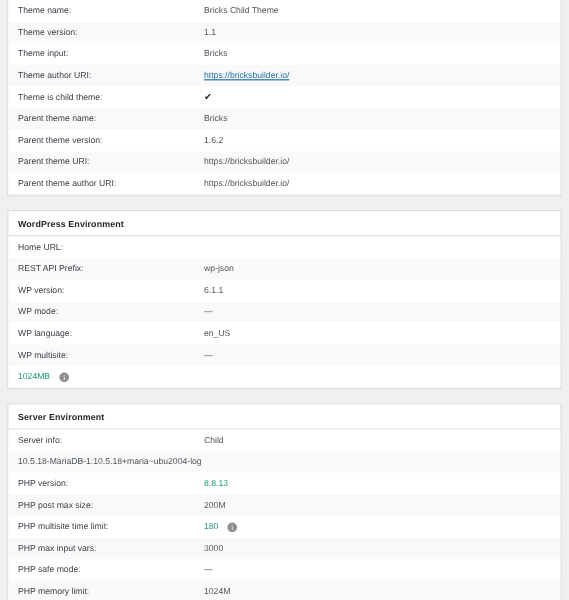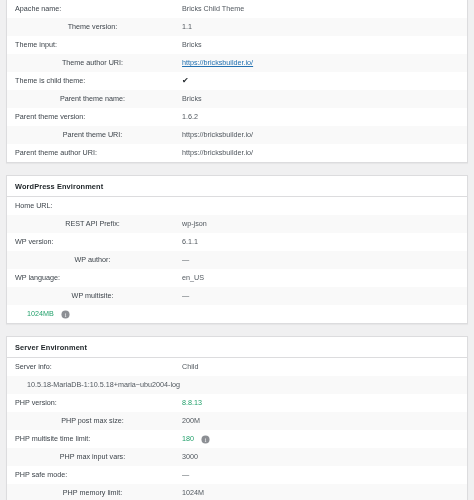--- a/index.html
+++ b/index.html
@@ -37,40 +37,39 @@
   }
   .rows { display: block; }
   .row {
     display: flex;
     align-items: center;
     min-height: 18px;
     padding: 0 8px;
     box-sizing: border-box;
     background: #ffffff;
   }
-  .row.alt { background: #f9f9f9; text-align: center; }
+  .row.alt { background: #f9f9f9; }
   .row-label {
     width: 155px;
     flex: 0 0 155px;
     color: #3c434a;
     font-size: 7.2px;
     line-height: 18px;
     white-space: nowrap;
     overflow: hidden;
   }
   .row-value {
     flex: 1 1 auto;
     color: #50575e;
     font-size: 7.2px;
     line-height: 18px;
     white-space: nowrap;
     overflow: hidden;
     display: flex;
     align-items: center;
-    margin-left: 12px;
   }
   .row-value a,
   .val-link {
     color: #2271b1;
     text-decoration: underline;
     text-decoration-color: #2271b1;
   }
   .val-green { color: #22a06b; }
   .val-dash { color: #50575e; }
   .val-check {
@@ -99,21 +98,21 @@
   .panel-first { margin-top: 0; border-top: none; }
 </style>
 </head>
 <body>
 
 <div class="page">
   <div id="panels-root">
       <div class="panel panel-first">
         <div class="rows">
           <div class="row">
-            <div class="row-label">Apache name:</div>
+            <div class="row-label">Theme name:</div>
             <div class="row-value">
               <span>Bricks Child Theme</span>
             </div>
           </div>
           <div class="row alt">
             <div class="row-label">Theme version:</div>
             <div class="row-value">
               <span>1.1</span>
             </div>
           </div>
@@ -173,21 +172,21 @@
               <span>wp-json</span>
             </div>
           </div>
           <div class="row">
             <div class="row-label">WP version:</div>
             <div class="row-value">
               <span>6.1.1</span>
             </div>
           </div>
           <div class="row alt">
-            <div class="row-label">WP author:</div>
+            <div class="row-label">WP mode:</div>
             <div class="row-value">
               <span class="val-dash">—</span>
             </div>
           </div>
           <div class="row">
             <div class="row-label">WP language:</div>
             <div class="row-value">
               <span>en_US</span>
             </div>
           </div>

